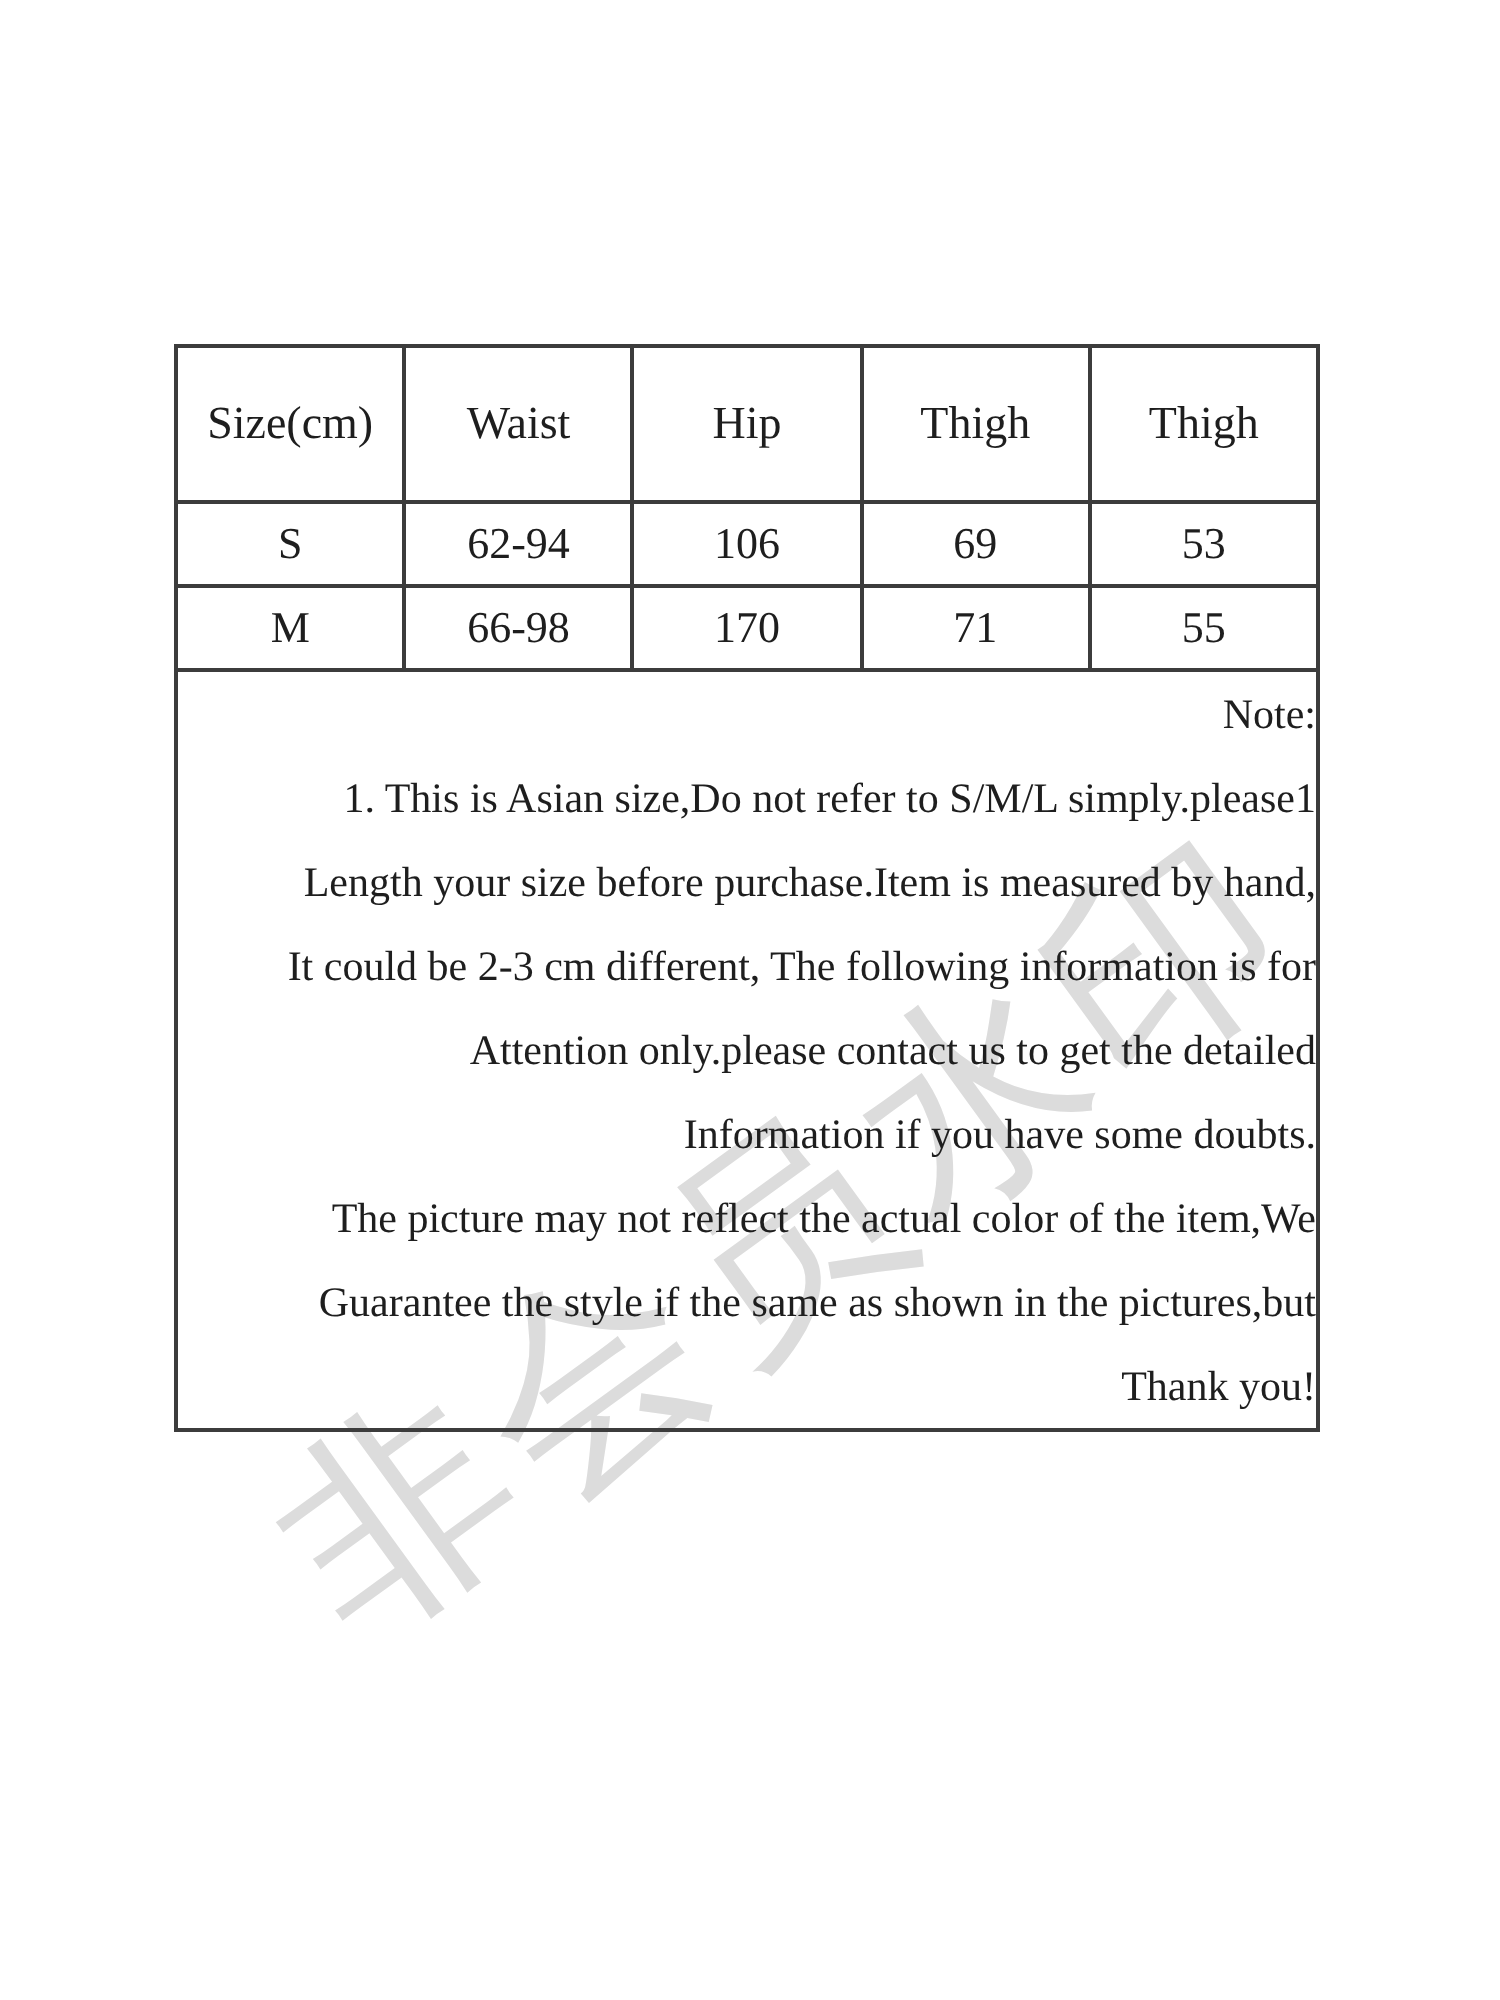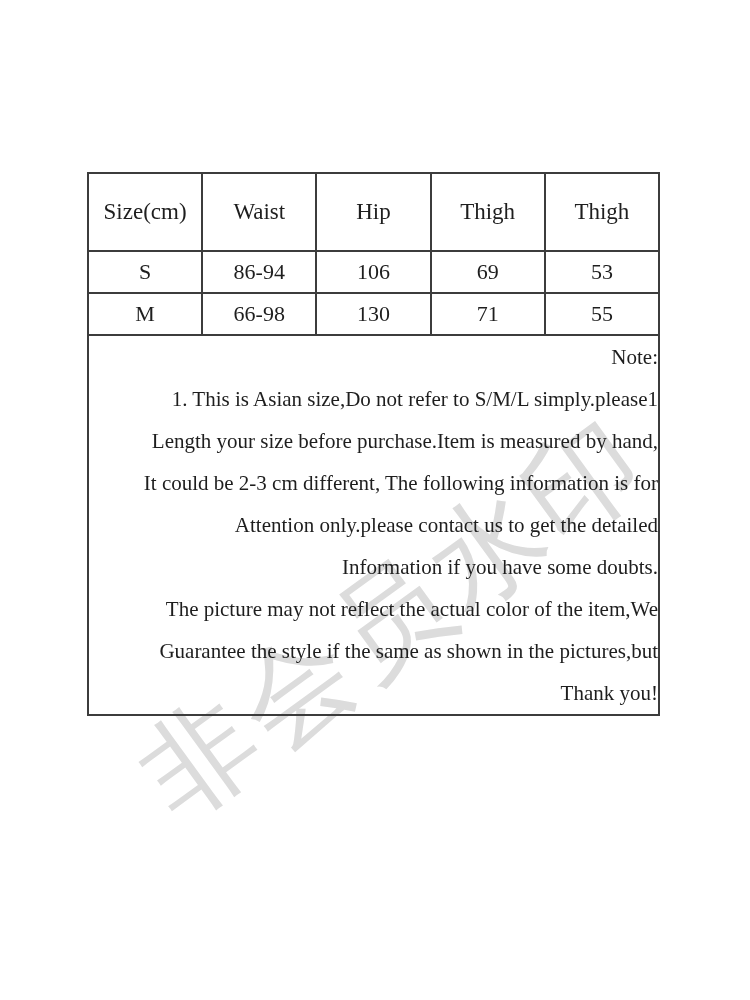--- a/index.html
+++ b/index.html
@@ -86,29 +86,29 @@
         <th>Size(cm)</th>
         <th>Waist</th>
         <th>Hip</th>
         <th>Thigh</th>
         <th>Thigh</th>
       </tr>
     </thead>
     <tbody>
       <tr>
         <td>S</td>
-        <td>86-94</td>
+        <td>62-94</td>
         <td>106</td>
         <td>69</td>
         <td>53</td>
       </tr>
       <tr>
         <td>M</td>
         <td>66-98</td>
-        <td>130</td>
+        <td>170</td>
         <td>71</td>
         <td>55</td>
       </tr>
     </tbody>
   </table>
 
   <div class="note-box">
     <div class="note-line">Note:</div>
     <div class="note-line">1. This is Asian size,Do not refer to S/M/L simply.please1</div>
     <div class="note-line">Length your size before purchase.Item is measured by hand,</div>

